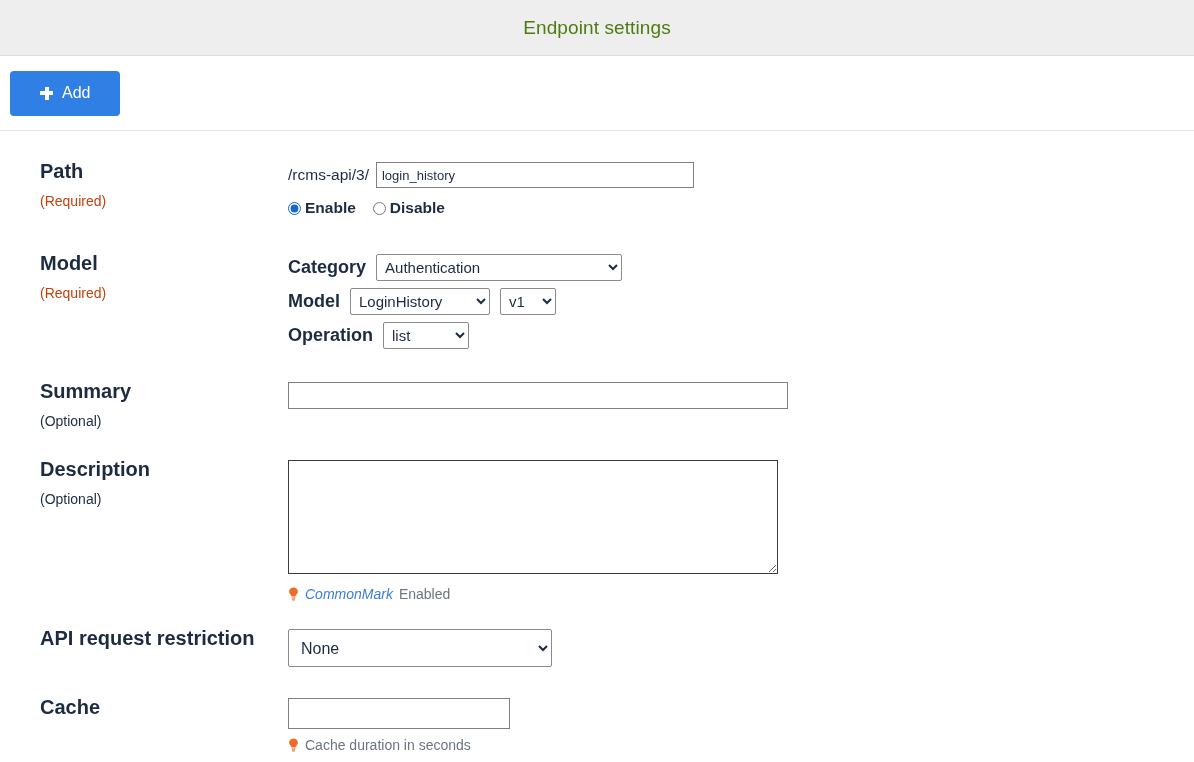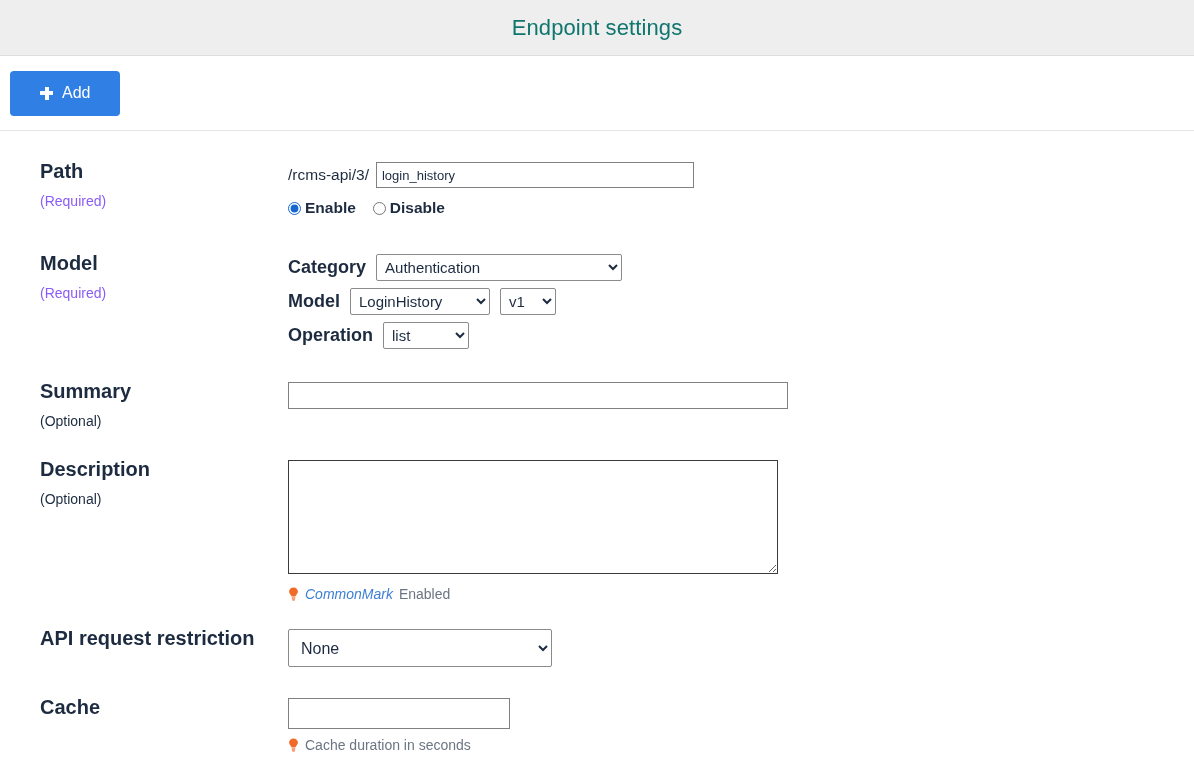--- a/index.html
+++ b/index.html
@@ -15,23 +15,23 @@
   
   .header {
     height: 56px;
     background: #eeeeee;
     border-bottom: 1px solid #dddddd;
     display: flex;
     align-items: center;
     justify-content: center;
   }
   .header-title {
-    font-size: 22px;
+    font-size: 19px;
     font-weight: 400;
-    color: #0f766e;
+    color: #4d7c0f;
     letter-spacing: 0.1px;
   }
 
   
   .toolbar {
     height: 75px;
     background: #ffffff;
     border-bottom: 1px solid #e6e6e6;
     display: flex;
     align-items: center;
@@ -88,21 +88,21 @@
     font-size: 20px;
     font-weight: bold;
     color: #1d2b40;
     line-height: 1.25;
   }
   .label-sub {
     font-size: 14px;
     margin-top: 9px;
     color: #1d2b40;
   }
-  .label-sub.required { color: #8b5cf6; }
+  .label-sub.required { color: #c2410c; }
 
   
   .text-input {
     height: 26px;
     border: 1px solid #808080;
     background: #ffffff;
     font-family: "Liberation Sans", sans-serif;
     font-size: 13px;
     color: #1d2b40;
     padding: 0 5px;

